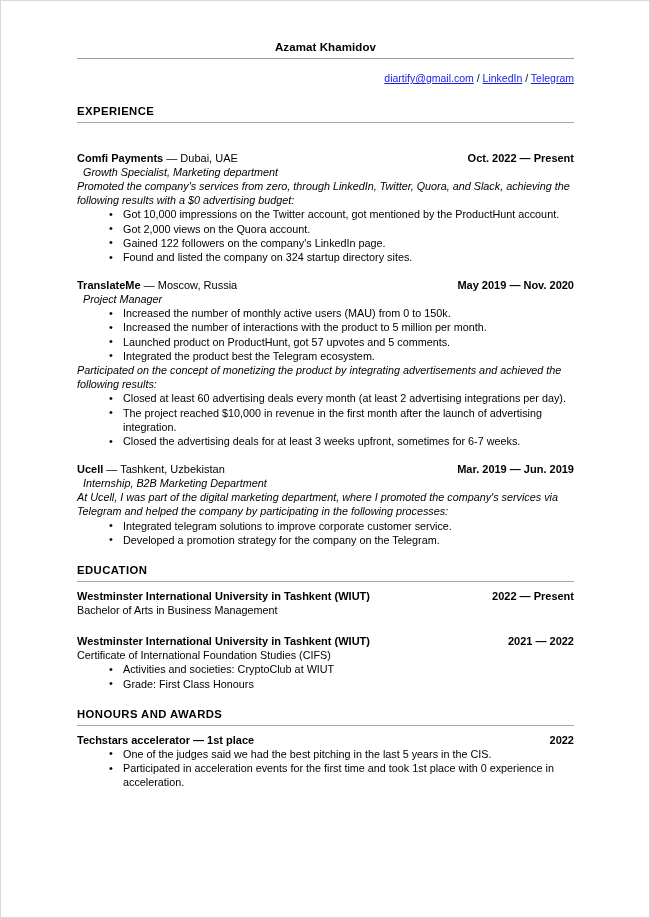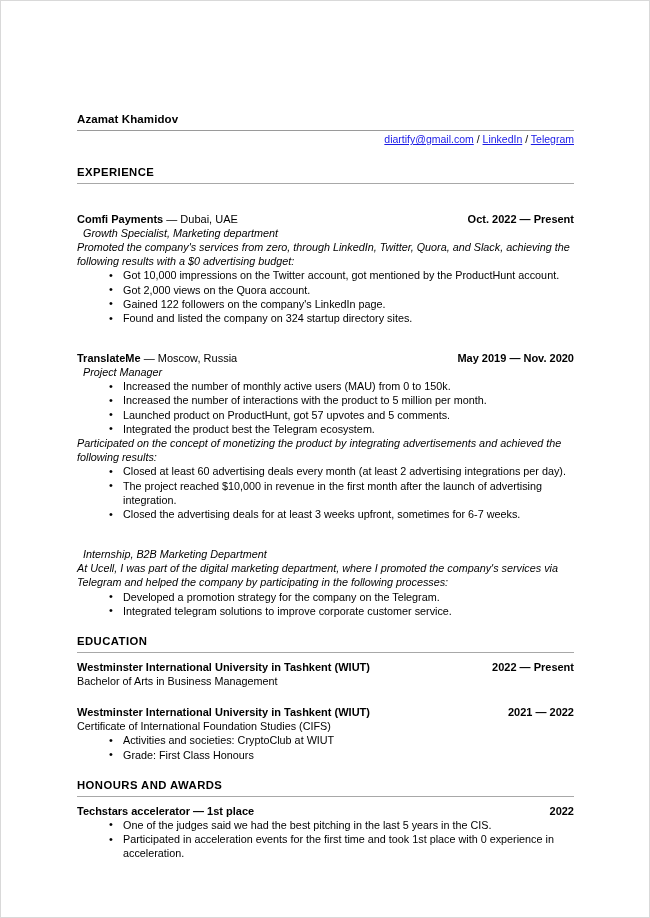--- a/index.html
+++ b/index.html
@@ -25,36 +25,36 @@
   }
   .content {
     position: absolute;
     left: 76px;
     top: 0;
     width: 497px;
   }
 
   
   .name-line {
-    text-align: left;
+    text-align: center;
     font-size: 11.5px;
     font-weight: bold;
     letter-spacing: 0.1px;
-    padding-top: 112px;
+    padding-top: 40px;
   }
   .rule {
     border: 0;
     border-top: 1px solid #9a9a9a;
     margin: 5px 0 0 0;
     height: 0;
   }
   .contact-line {
     text-align: right;
     font-size: 10.5px;
-    margin-top: 2px;
+    margin-top: 13px;
     line-height: 13px;
   }
   .contact-line a,
   .link {
     color: #1a1ae6;
     text-decoration: underline;
   }
   .sep {
     color: #000000;
     text-decoration: none;
@@ -76,21 +76,21 @@
     border-top: 1px solid #a8a8a8;
     margin: 0 0 7px 0;
   }
 
   
   .entry {
     margin-bottom: 0;
     margin-top: 28px;
   }
   .entry + .entry {
-    margin-top: 26px;
+    margin-top: 14px;
   }
   .entry-head {
     display: flex;
     justify-content: space-between;
     align-items: baseline;
     font-size: 11px;
     line-height: 14px;
   }
   .entry-org {
     font-weight: bold;
@@ -191,25 +191,31 @@
       </ul>
       <p class="entry-desc">Participated on the concept of monetizing the product by integrating advertisements and achieved the following results:</p>
       <ul class="bullets">
         <li>Closed at least 60 advertising deals every month (at least 2 advertising integrations per day).</li>
         <li>The project reached $10,000 in revenue in the first month after the launch of advertising integration.</li>
         <li>Closed the advertising deals for at least 3 weeks upfront, sometimes for 6-7 weeks.</li>
       </ul>
     </div>
 
     <div class="entry">
+      <div class="entry-head">
+        <div>
+          <span class="entry-org">Ucell</span><span class="entry-loc"> — </span><span class="entry-loc">Tashkent, Uzbekistan</span>
+        </div>
+        <div class="entry-dates">Mar. 2019 — Jun. 2019</div>
+      </div>
       <div class="entry-role">Internship, B2B Marketing Department</div>
       <p class="entry-desc">At Ucell, I was part of the digital marketing department, where I promoted the company's services via Telegram and helped the company by participating in the following processes:</p>
       <ul class="bullets">
+        <li>Integrated telegram solutions to improve corporate customer service.</li>
         <li>Developed a promotion strategy for the company on the Telegram.</li>
-        <li>Integrated telegram solutions to improve corporate customer service.</li>
       </ul>
     </div>
 
     <div class="section-title spaced-top">EDUCATION</div>
     <hr class="section-rule">
 
     <div class="entry" style="margin-top:0;">
       <div class="entry-head">
         <div class="entry-org">Westminster International University in Tashkent (WIUT)</div>
         <div class="entry-dates">2022 — Present</div>

